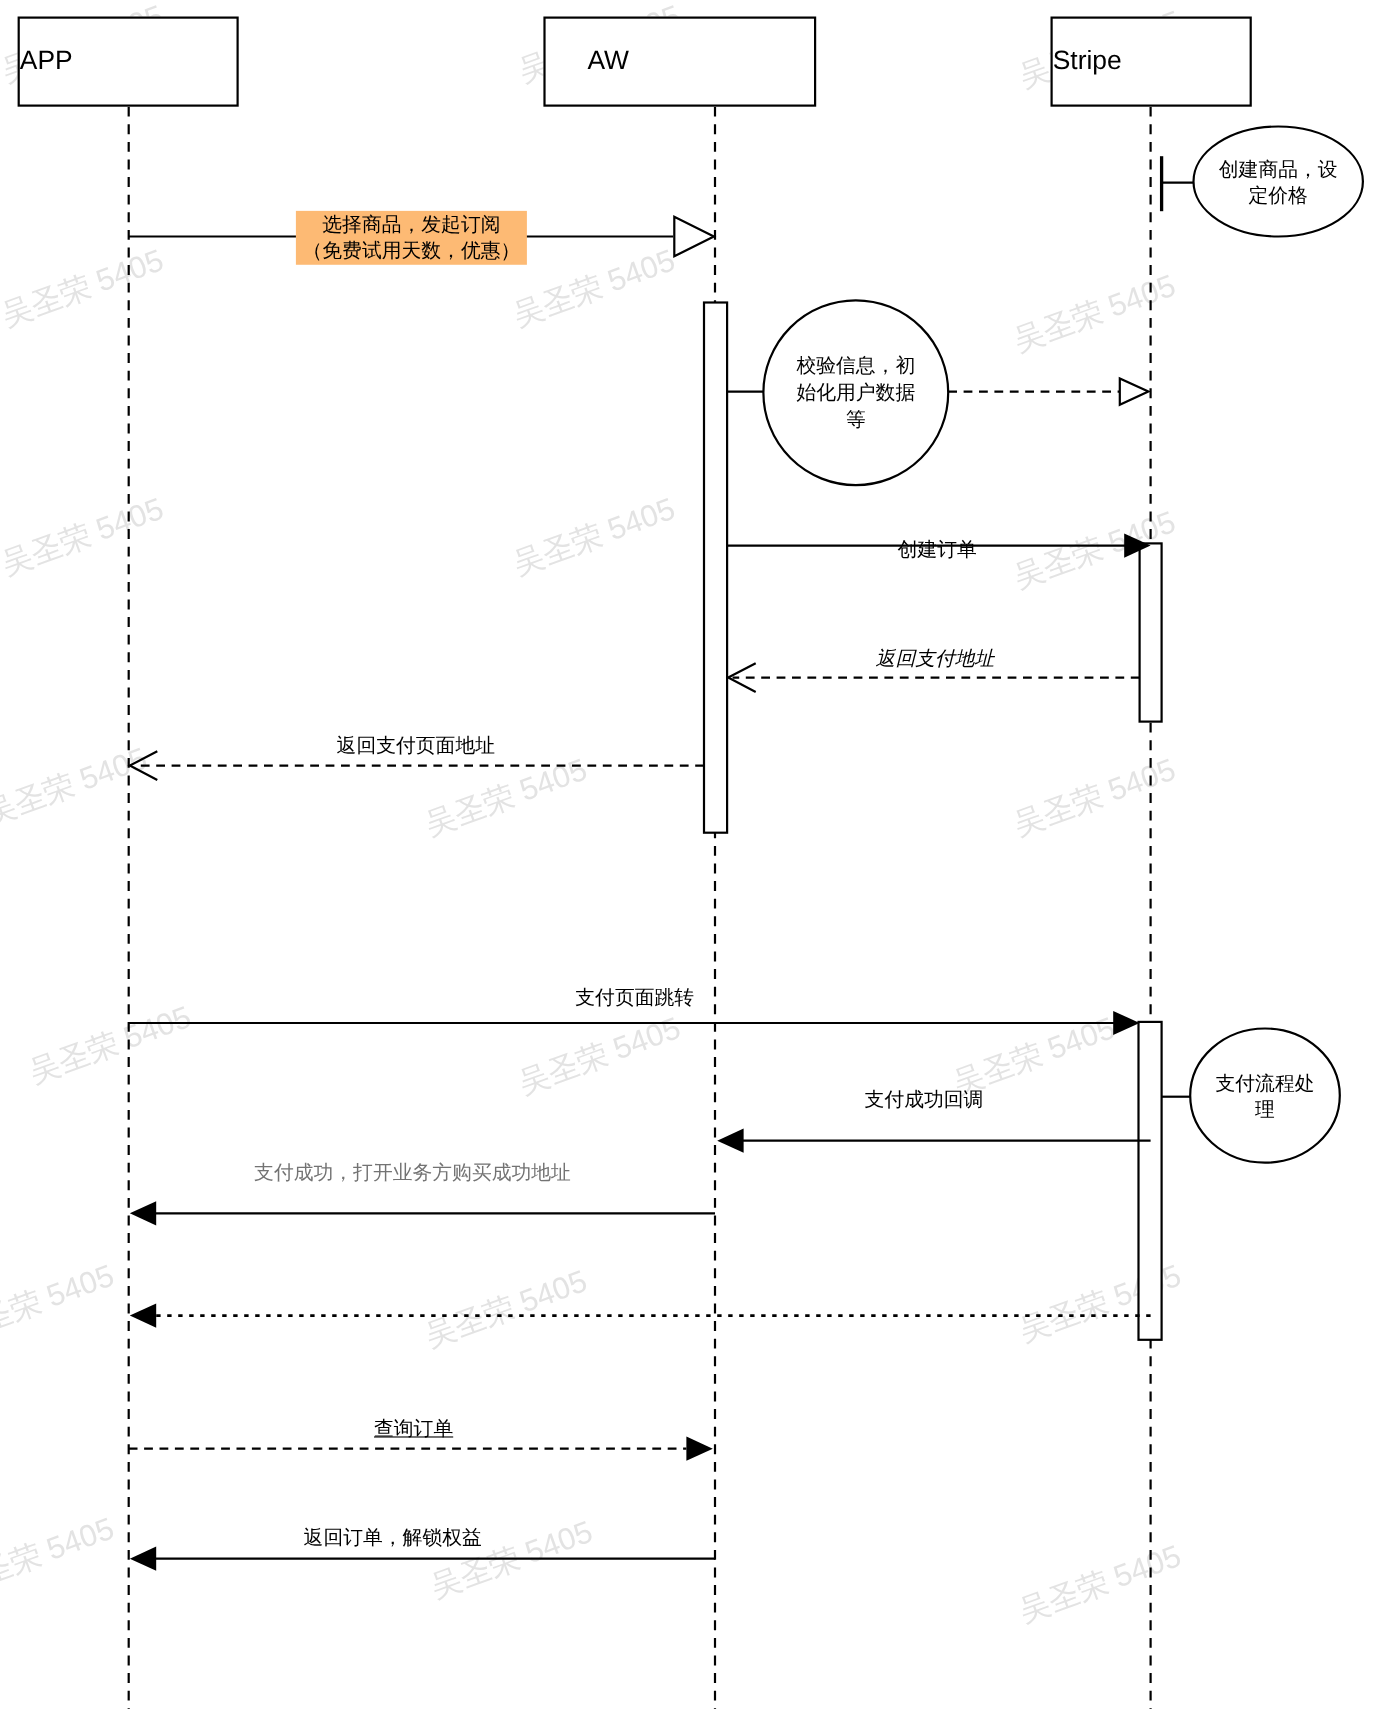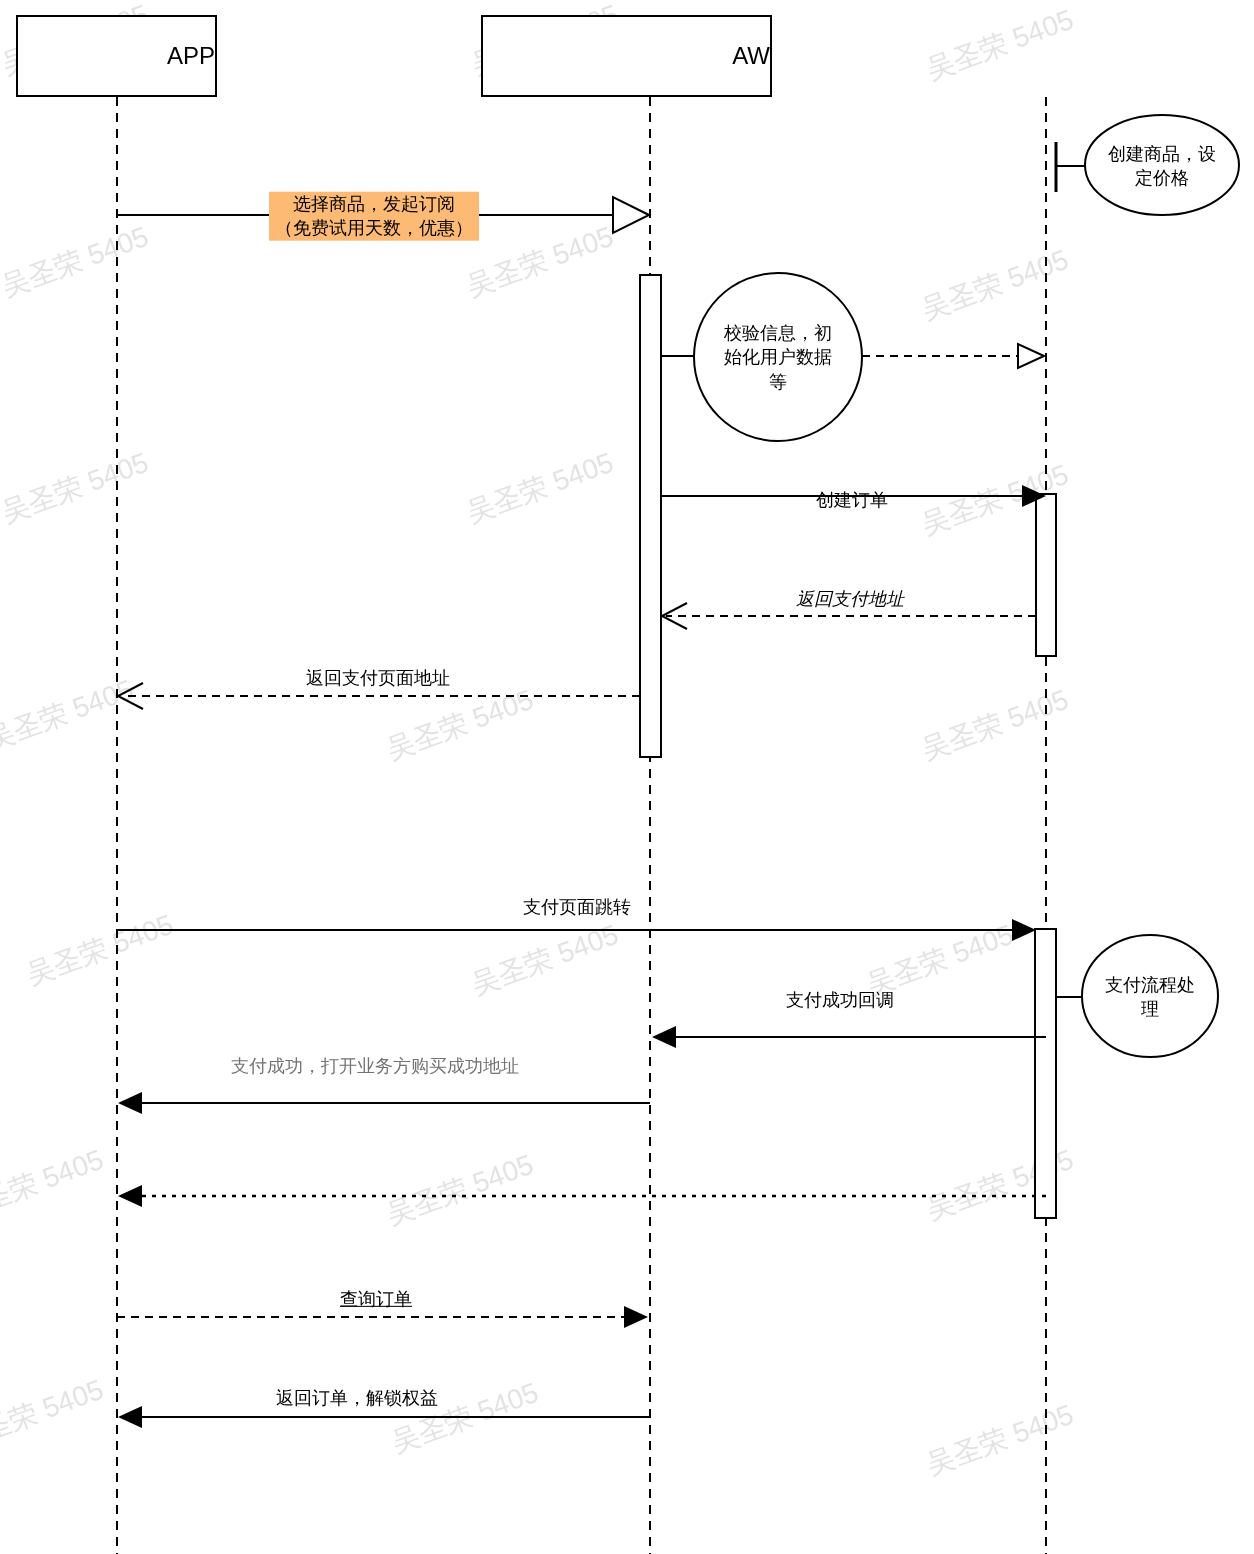--- a/index.html
+++ b/index.html
@@ -10,21 +10,21 @@
   
   .wm{
     position:absolute;z-index:0;color:#e3e3e3;font-size:28px;white-space:nowrap;
     transform:translate(-50%,-50%) rotate(-20deg);user-select:none;pointer-events:none;
   }
   
   #shapes{position:absolute;left:0;top:0;z-index:1;}
   
   .actor{
     position:absolute;z-index:2;box-sizing:border-box;border:2px solid #000;background:#fff;
-    display:flex;align-items:center;justify-content:flex-end;font-size:24px;
+    display:flex;align-items:center;justify-content:flex-start;font-size:24px;
   }
   
   .lbl{
     position:absolute;z-index:3;transform:translate(-50%,-50%);
     font-size:18px;line-height:1.35;text-align:center;white-space:pre-line;
   }
   .lbl.bgwhite{background:#fdba74;padding:0 6px;}
   .lbl.red{color:#737373;}
   .note-lbl{z-index:3;}
 </style>
@@ -106,22 +106,25 @@
     <line x1="117" y1="1317" x2="624" y2="1317" stroke="#000" stroke-width="2" stroke-dasharray="8 6"></line>
     <polygon points="648,1317 624,1306 624,1328" fill="#000"></polygon>
 
     <line x1="650" y1="1417" x2="140" y2="1417" stroke="#000" stroke-width="2"></line>
     <polygon points="118,1417 142,1406 142,1428" fill="#000"></polygon>
   </svg>
 
   <div class="actor" style="left:16px;top:15px;width:201px;height:82px;">
     <span>APP</span>
   </div>
-  <div class="actor" style="left:481px;top:15px;width:291px;height:82px;">
+  <div class="actor" style="left:494px;top:15px;width:248px;height:82px;padding-left:38px;">
     <span>AW</span>
+  </div>
+  <div class="actor" style="left:955px;top:15px;width:183px;height:82px;">
+    <span>Stripe</span>
   </div>
 
   <div class="lbl note-lbl" style="left:1162px;top:166px;width:152px;">创建商品，设
 定价格</div>
   <div class="lbl note-lbl" style="left:778px;top:357px;width:160px;">校验信息，初
 始化用户数据
 等</div>
   <div class="lbl note-lbl" style="left:1150px;top:997px;width:140px;">支付流程处
 理</div>
 

